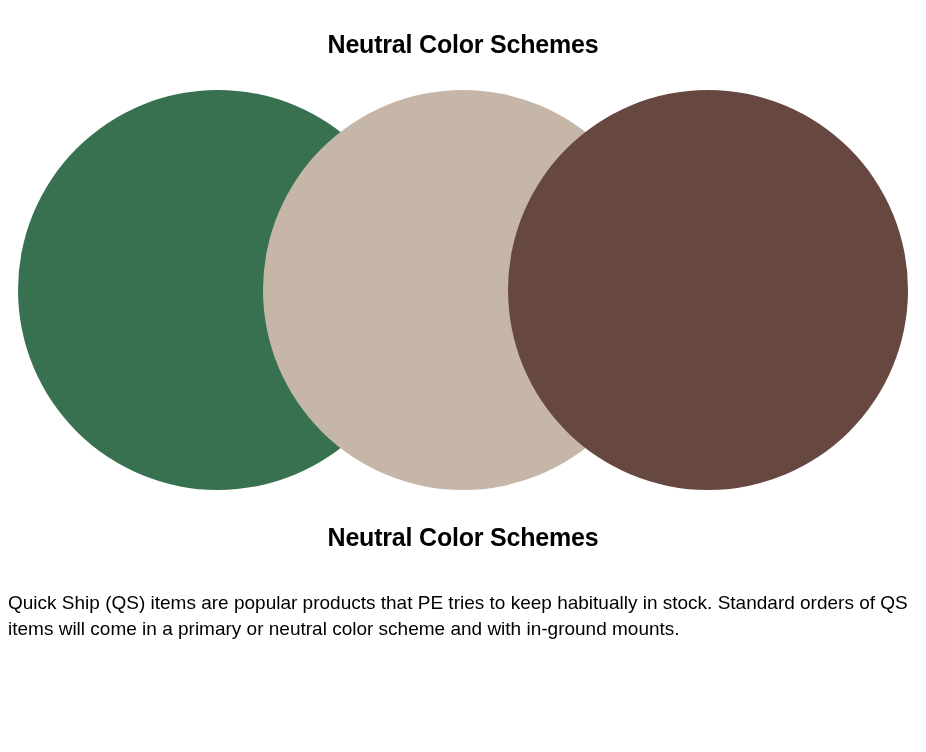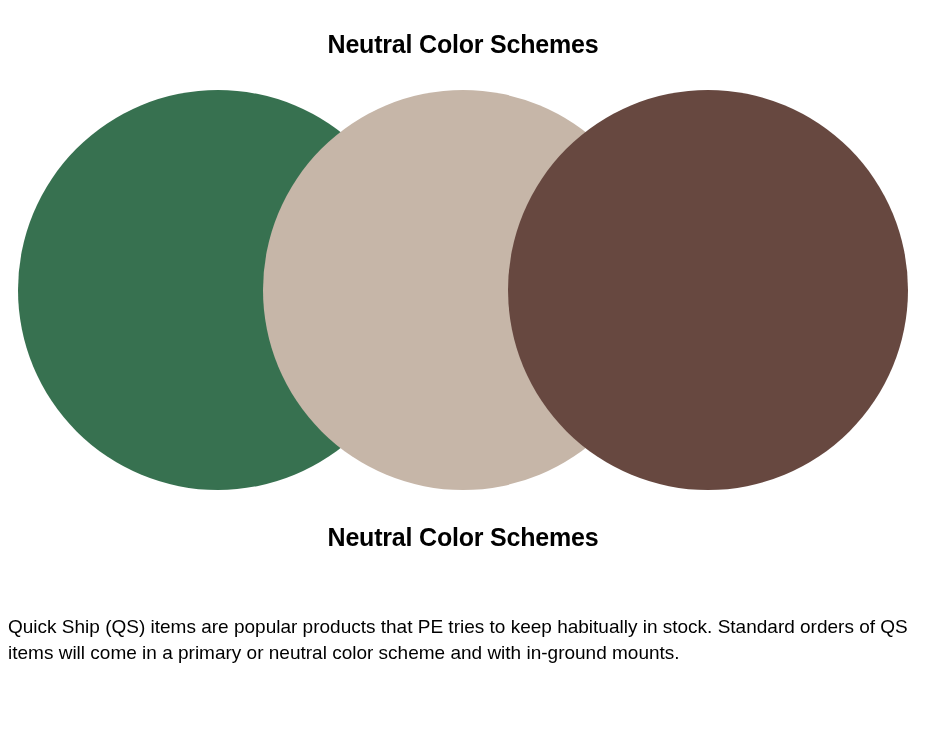--- a/index.html
+++ b/index.html
@@ -70,21 +70,20 @@
   .swatch-green { left: 18px;  z-index: 1; }
   .swatch-beige { left: 263px; z-index: 2; }
   .swatch-brown { left: 508px; z-index: 3; }
 
   
   .body-copy {
     position: absolute;
     left: 8px;
     top: 590px;
     width: 900px;
-    margin-top: 24px;
   }
   .paragraph {
     font-size: 19px;
     line-height: 25.5px;
     color: #000000;
     margin: 0;
     text-align: left;
   }
   .paragraph + .paragraph {
     margin-top: 25px;

